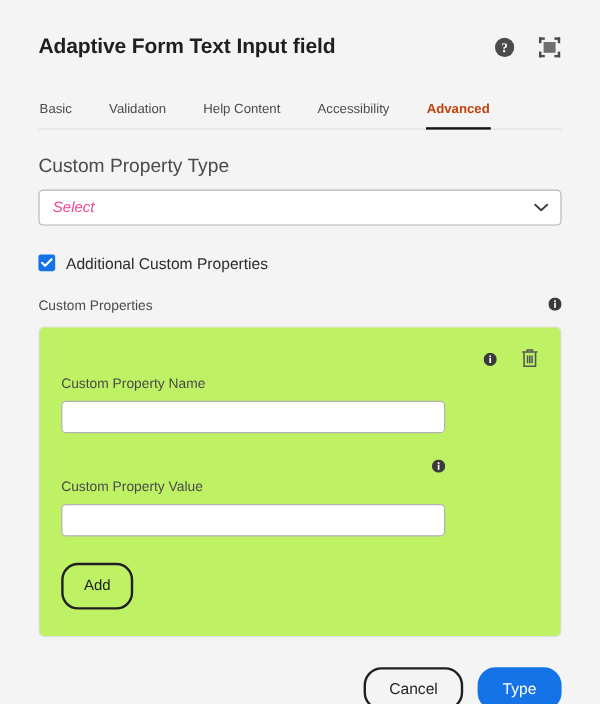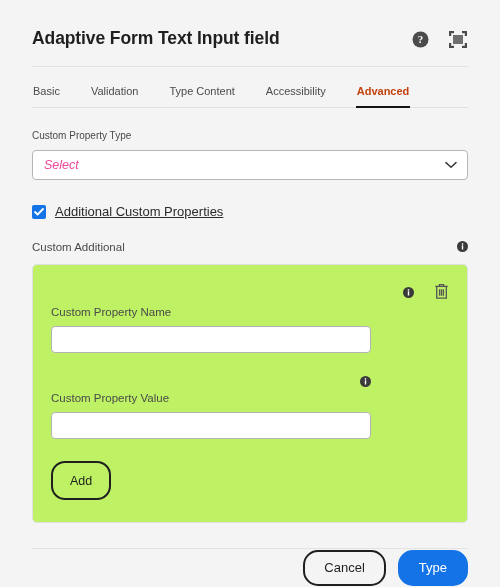--- a/index.html
+++ b/index.html
@@ -90,21 +90,21 @@
     border-bottom-color: #131313;
   }
 
   
   .body {
     padding: 21px 32px 0 32px;
     flex: 1;
   }
 
   .field-label {
-    font-size: 10px;
+    font-size: 16px;
     color: #4a4a4a;
     margin-bottom: 8px;
     line-height: 1.3;
   }
 
   .select-wrap {
     position: relative;
     height: 30px;
   }
   .select-box {
@@ -146,21 +146,20 @@
     border-radius: 2px;
     background: #1473e6;
     display: flex;
     align-items: center;
     justify-content: center;
     flex: 0 0 auto;
   }
   .checkbox-label {
     font-size: 13px;
     color: #2b2b2b;
-    text-decoration: underline;
   }
 
   
   .cp-header {
     margin-top: 19px;
     display: flex;
     align-items: center;
     justify-content: space-between;
   }
   .cp-title {
@@ -310,21 +309,21 @@
           <rect x="4" y="4" width="10" height="9" fill="#6f6f6f"></rect>
         </svg>
       </button>
     </div>
   </div>
   <div class="header-rule"></div>
 
   <div class="tabs">
     <div class="tab">Basic</div>
     <div class="tab">Validation</div>
-    <div class="tab">Type Content</div>
+    <div class="tab">Help Content</div>
     <div class="tab">Accessibility</div>
     <div class="tab active">Advanced</div>
   </div>
 
   <div class="body">
 
     <div class="field-label">Custom Property Type</div>
     <div class="select-wrap">
       <div class="select-box">Select</div>
       <span class="select-chevron">
@@ -337,21 +336,21 @@
     <div class="checkbox-row">
       <span class="checkbox">
         <svg width="10" height="8" viewBox="0 0 10 8" aria-hidden="true">
           <path d="M1 4 L3.6 6.5 L9 1" fill="none" stroke="#ffffff" stroke-width="1.8" stroke-linecap="round" stroke-linejoin="round"></path>
         </svg>
       </span>
       <span class="checkbox-label">Additional Custom Properties</span>
     </div>
 
     <div class="cp-header">
-      <span class="cp-title">Custom Additional</span>
+      <span class="cp-title">Custom Properties</span>
       <span class="info-icon">
         <svg width="11" height="11" viewBox="0 0 11 11" aria-hidden="true">
           <circle cx="5.5" cy="5.5" r="5.5" fill="#3a3a3a"></circle>
           <rect x="4.8" y="4.3" width="1.4" height="4.2" fill="#ffffff"></rect>
           <rect x="4.8" y="2.2" width="1.4" height="1.5" fill="#ffffff"></rect>
         </svg>
       </span>
     </div>
 
     <div class="cp-panel">

